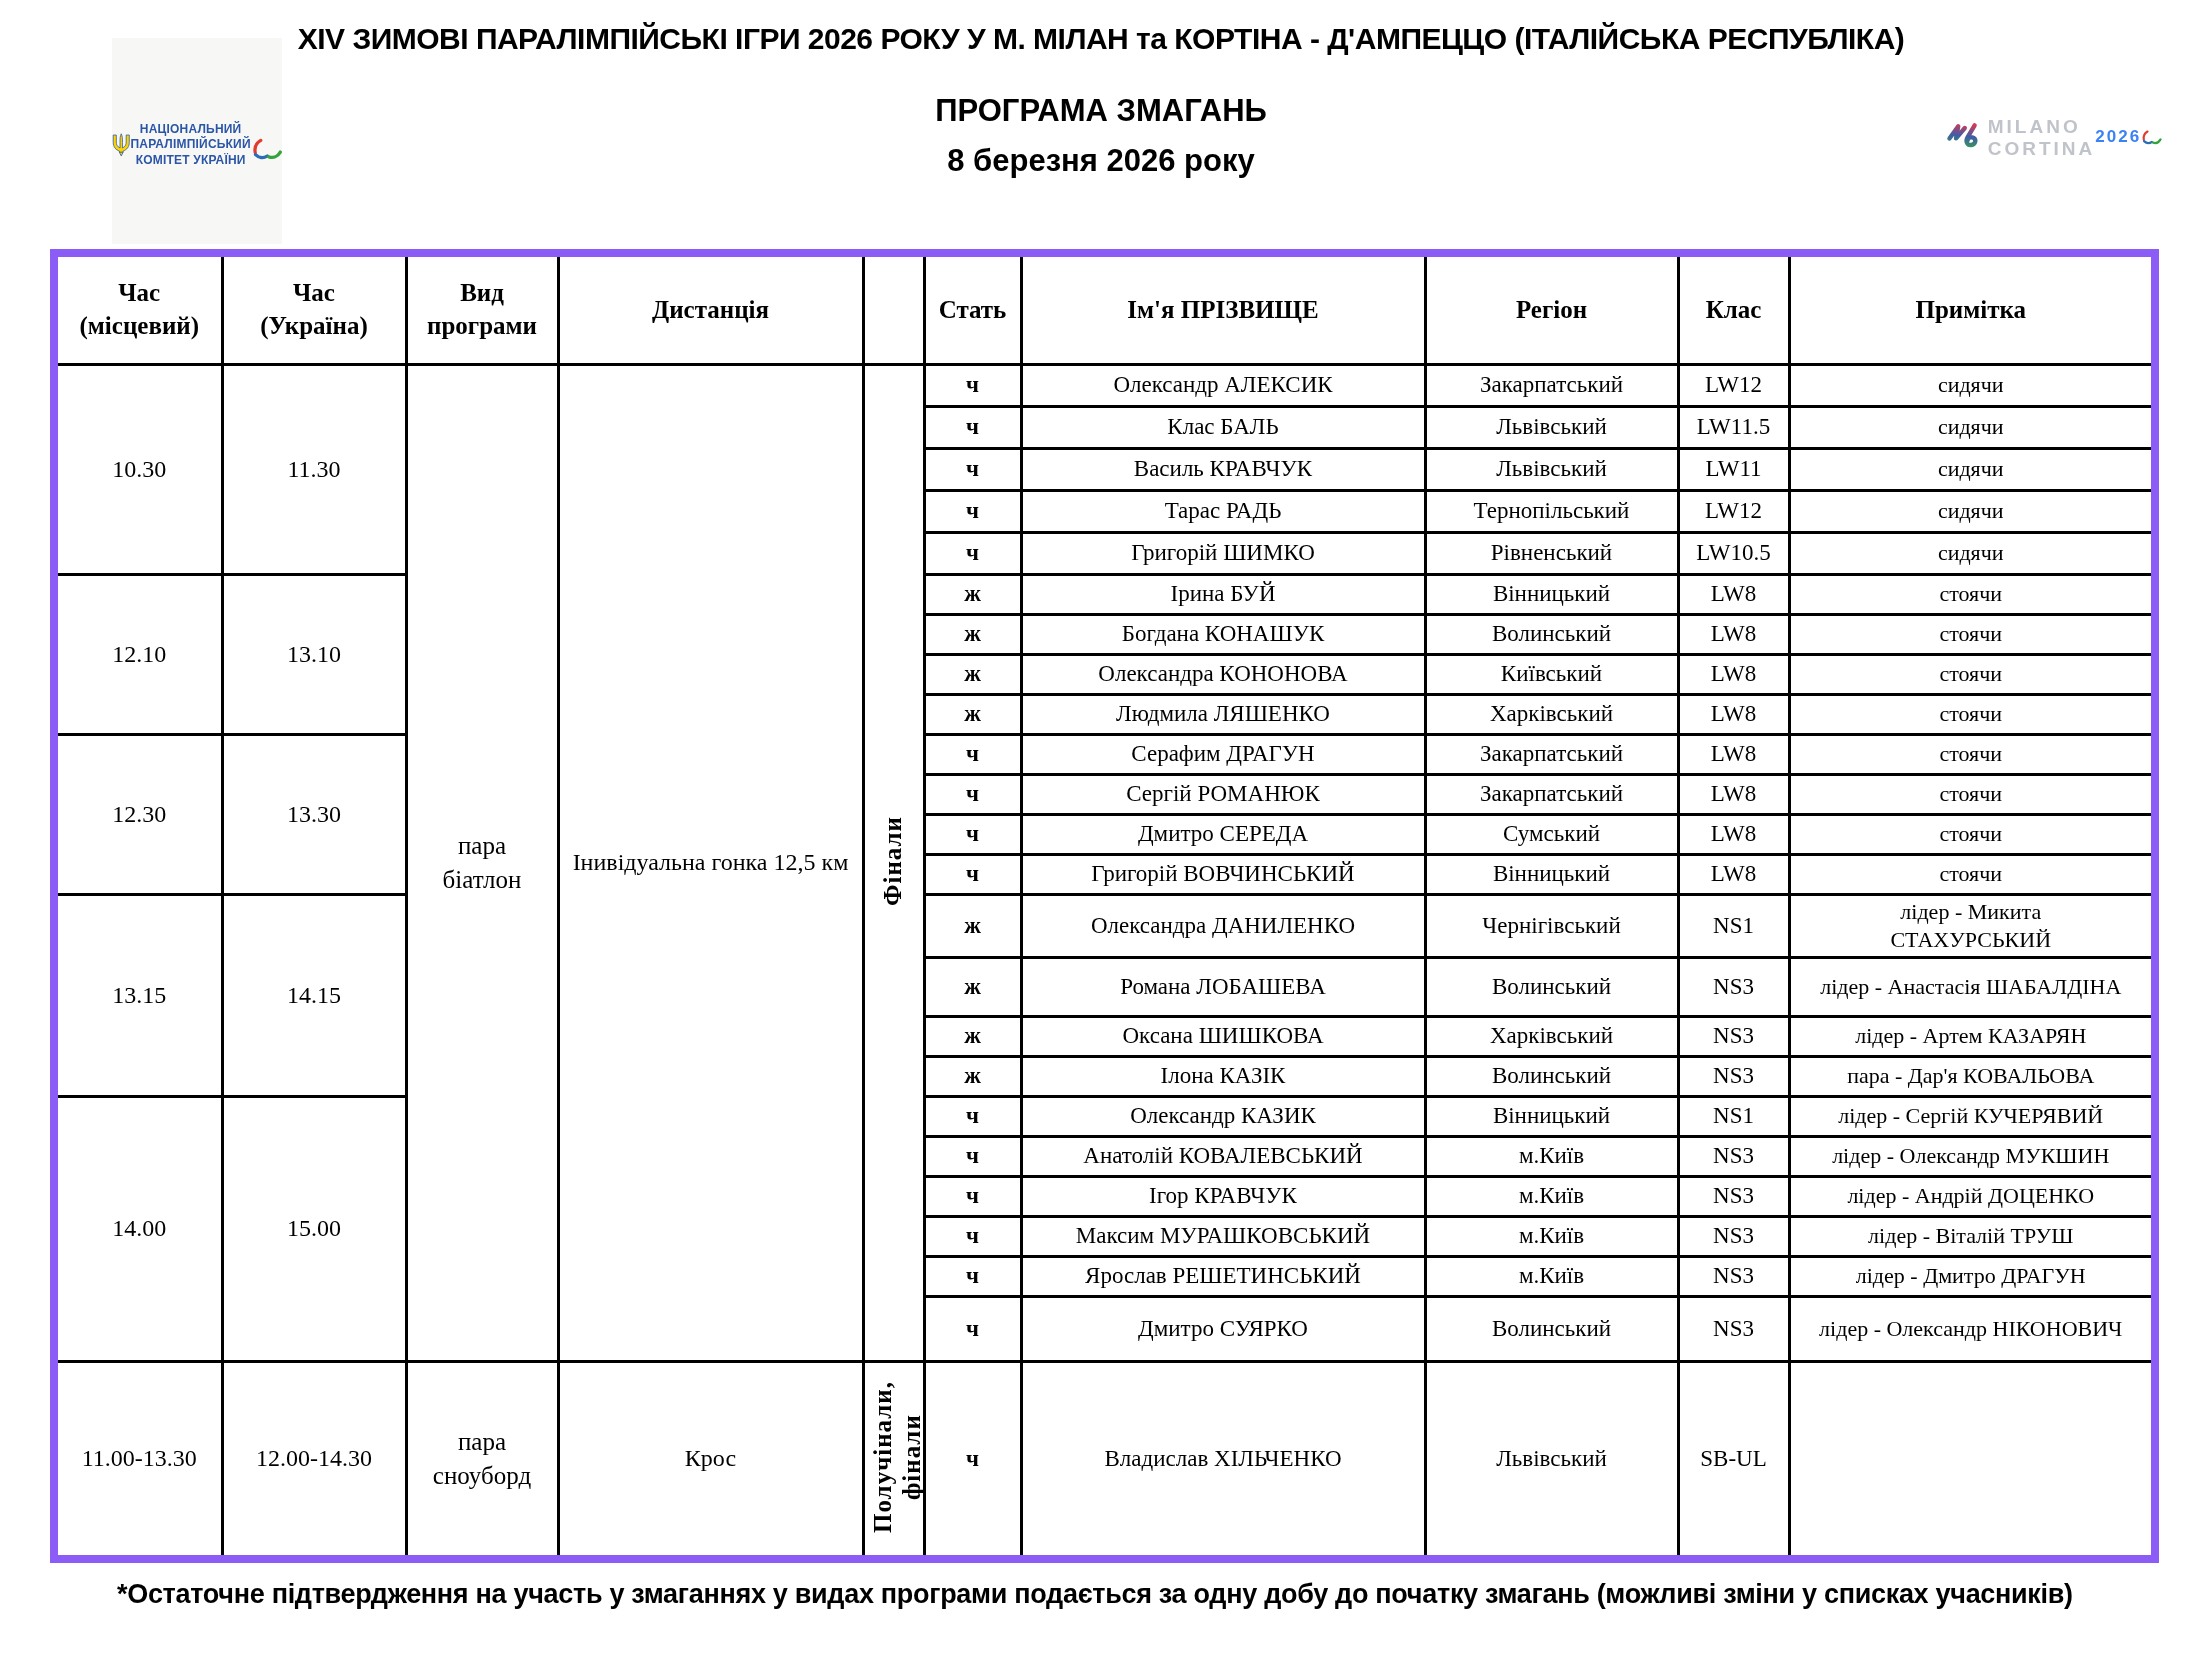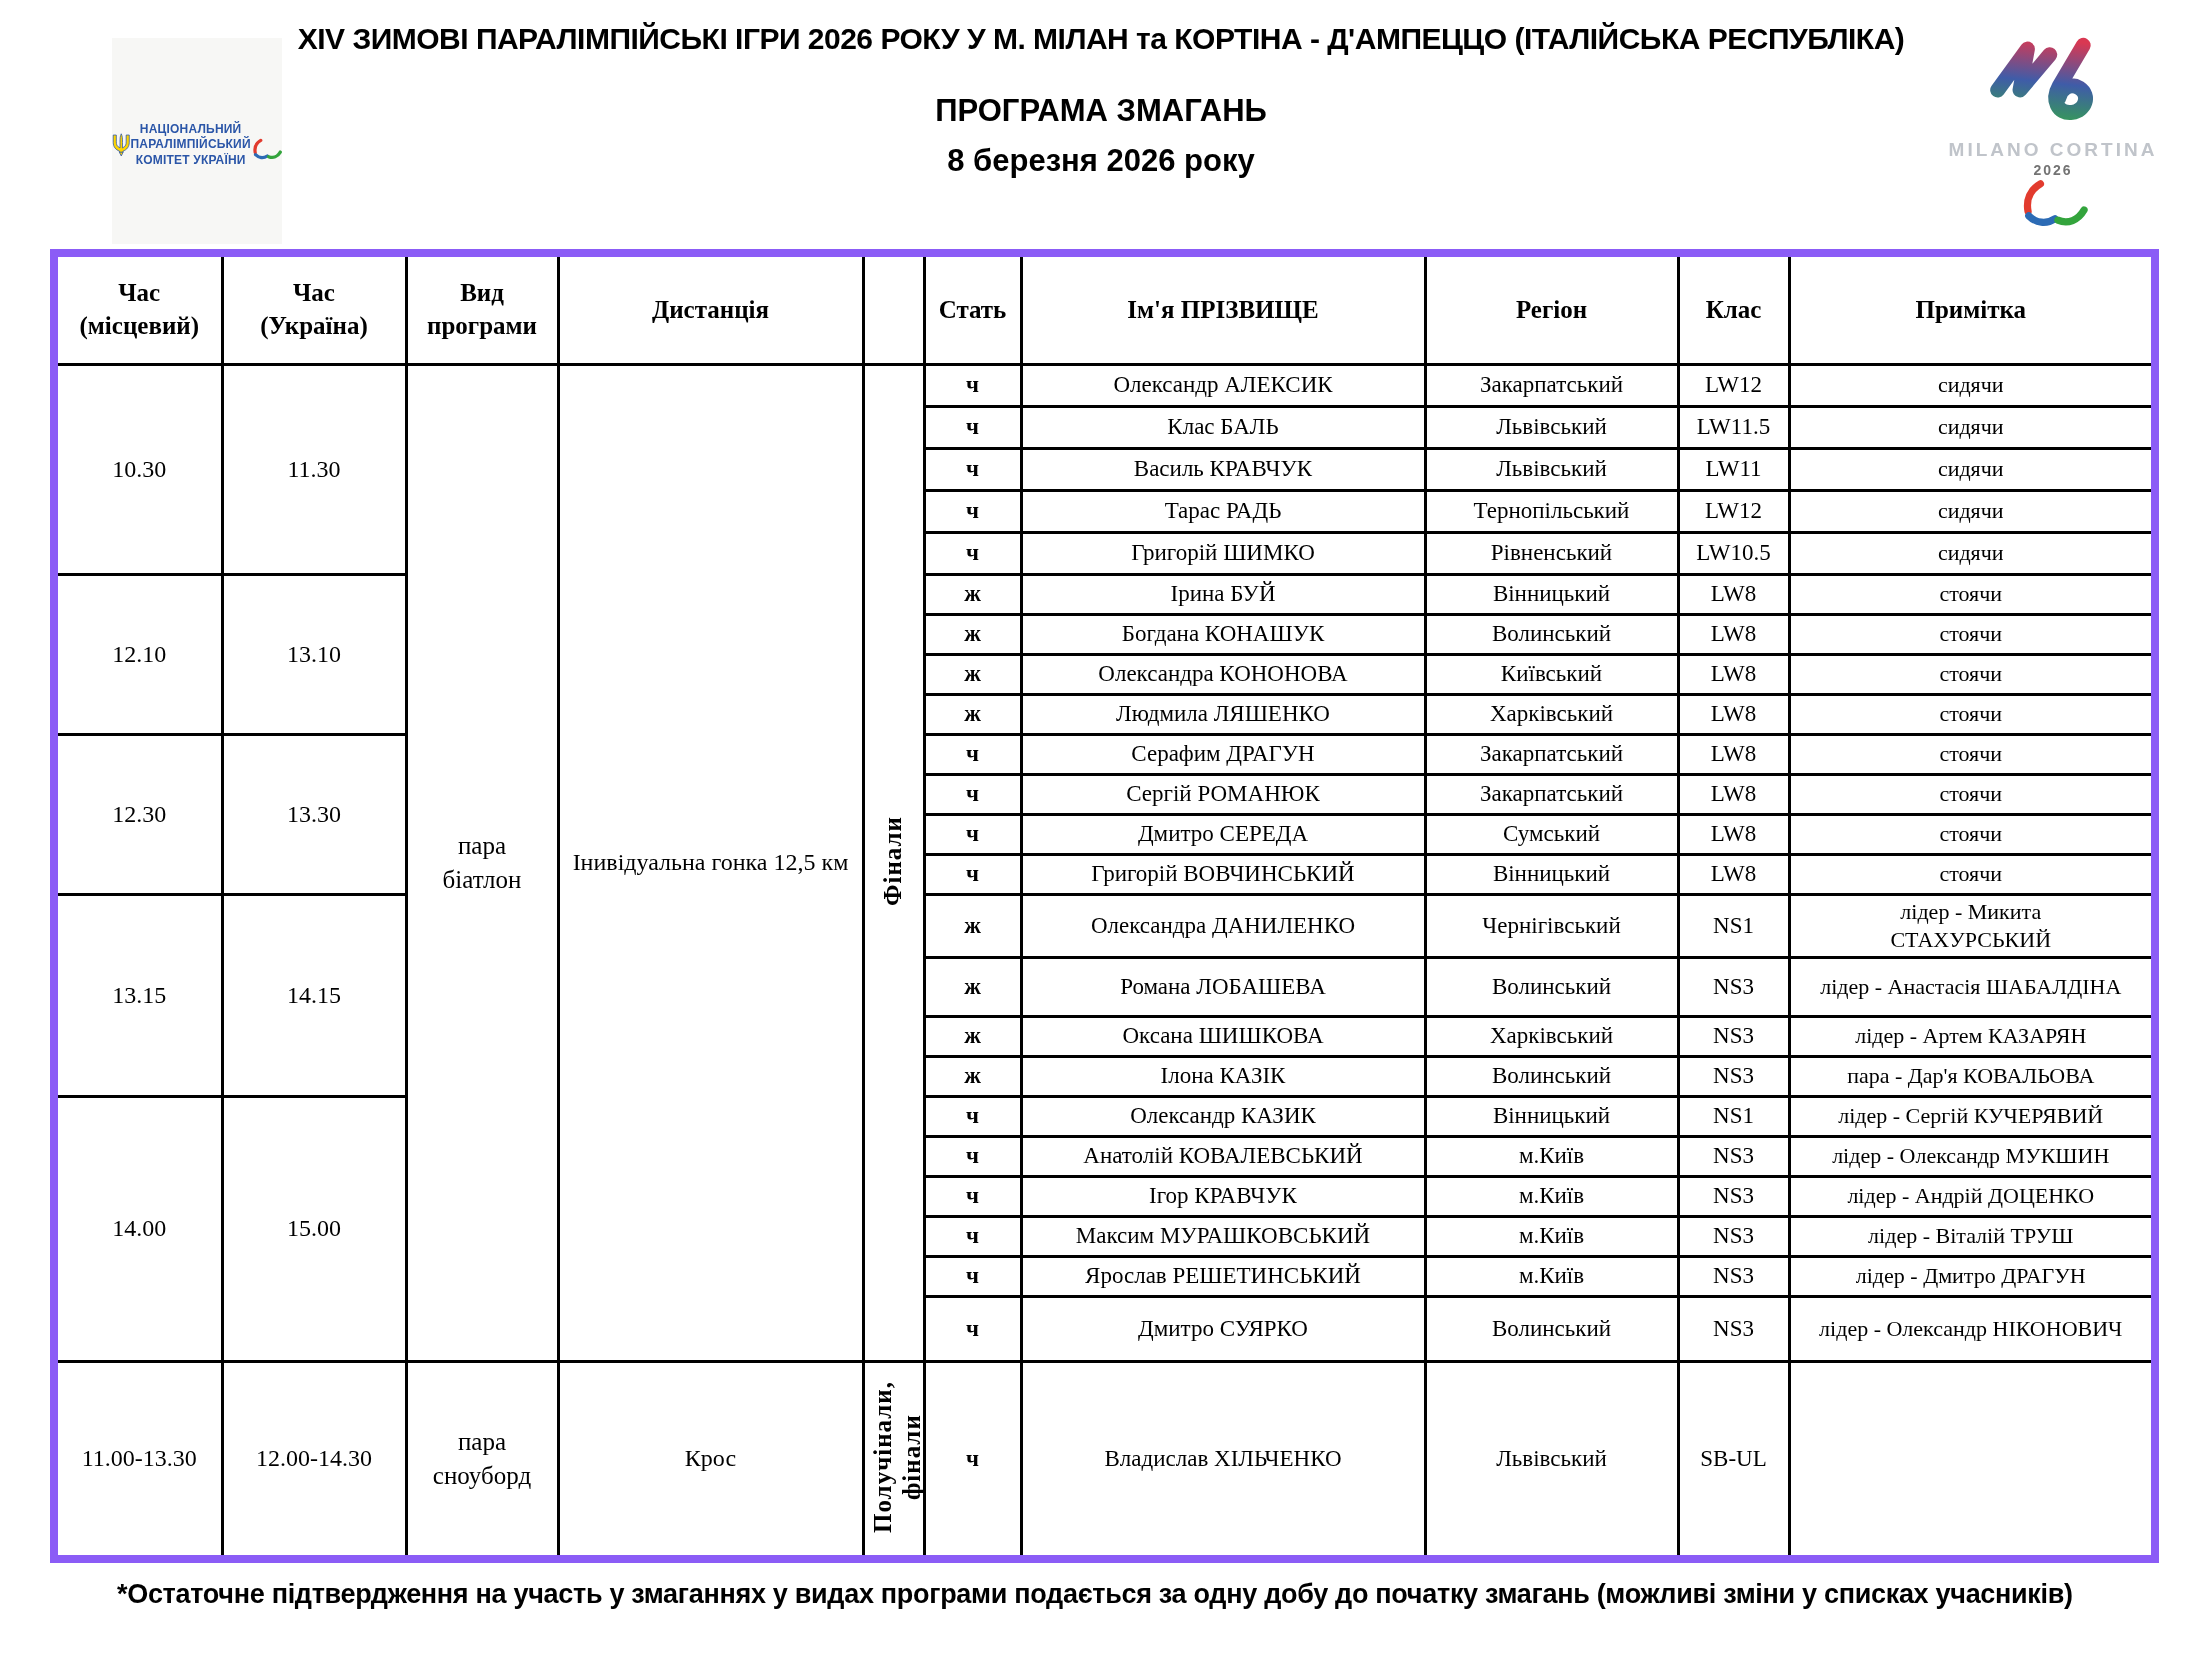--- a/index.html
+++ b/index.html
@@ -11,25 +11,25 @@
             background:#f7f7f5;display:flex;flex-direction:row;align-items:center;
             padding-top:8px;box-sizing:border-box;}
   .npc-text{font-family:"Liberation Sans",sans-serif;font-weight:bold;font-size:12px;
             line-height:1.3;color:#2b56a8;text-align:center;letter-spacing:0.2px;white-space:pre-line;}
   .titles{position:absolute;left:297px;right:297px;top:22px;text-align:center;
           font-family:"Liberation Sans",sans-serif;font-weight:bold;}
   .title-main{font-size:30px;letter-spacing:-0.5px;line-height:1.15;}
   .title-sub{font-size:31px;margin-top:36px;}
   .title-date{font-size:31px;margin-top:14px;}
   .mc-logo{position:absolute;right:40px;top:30px;width:218px;height:213px;
-           display:flex;flex-direction:column;align-items:center;}
+           display:flex;flex-direction:row;align-items:center;}
   .mc-name{font-family:"Liberation Sans",sans-serif;font-weight:bold;font-size:19px;
            color:#c0c4ca;letter-spacing:3px;margin-top:2px;}
-  .mc-year{font-family:"Liberation Sans",sans-serif;font-weight:bold;font-size:14px;
-           color:#737373;letter-spacing:2px;margin-top:1px;}
+  .mc-year{font-family:"Liberation Sans",sans-serif;font-weight:bold;font-size:17px;
+           color:#3b82f6;letter-spacing:2px;margin-top:1px;}
   
   table.sched{border-collapse:collapse;table-layout:fixed;width:2103px;margin-left:50px;}
   .sched th,.sched td{border:3px solid #000;text-align:center;vertical-align:middle;
         font-family:"Liberation Serif",serif;padding:2px 4px;box-sizing:border-box;overflow:hidden;}
   .sched{border:8px solid #8b5cf6;}
   .sched thead th{font-weight:bold;font-size:25px;height:111px;white-space:pre-line;line-height:1.3;}
   .t{font-size:24px;}                      
   .prog{font-weight:normal;font-size:25px;white-space:pre-line;line-height:1.35;}
   .dist{font-size:24px;line-height:1.4;}
   .sex{font-weight:bold;font-size:23px;}

